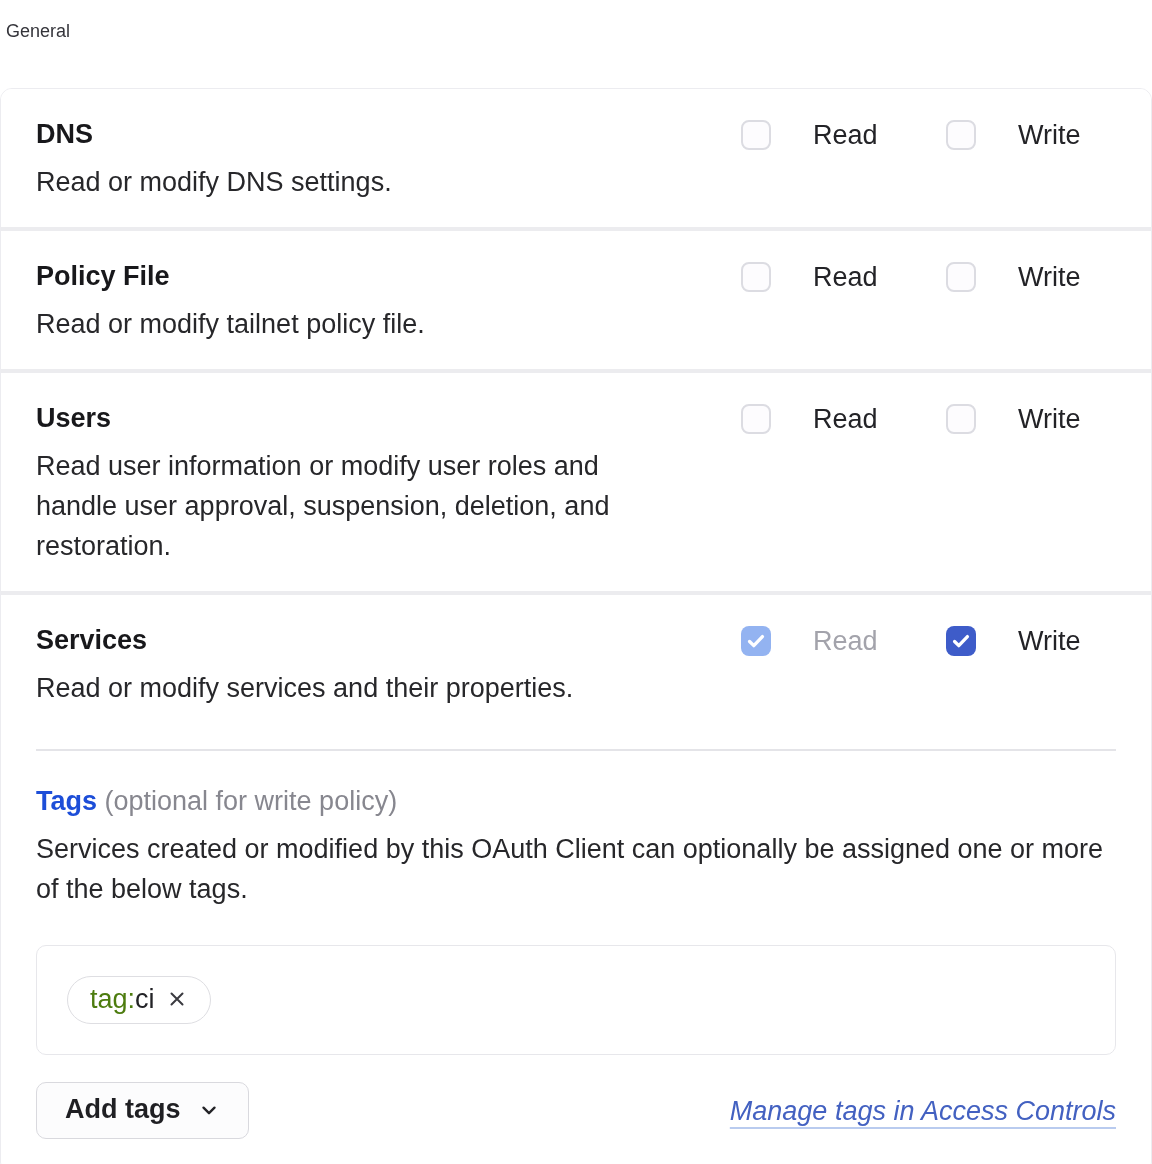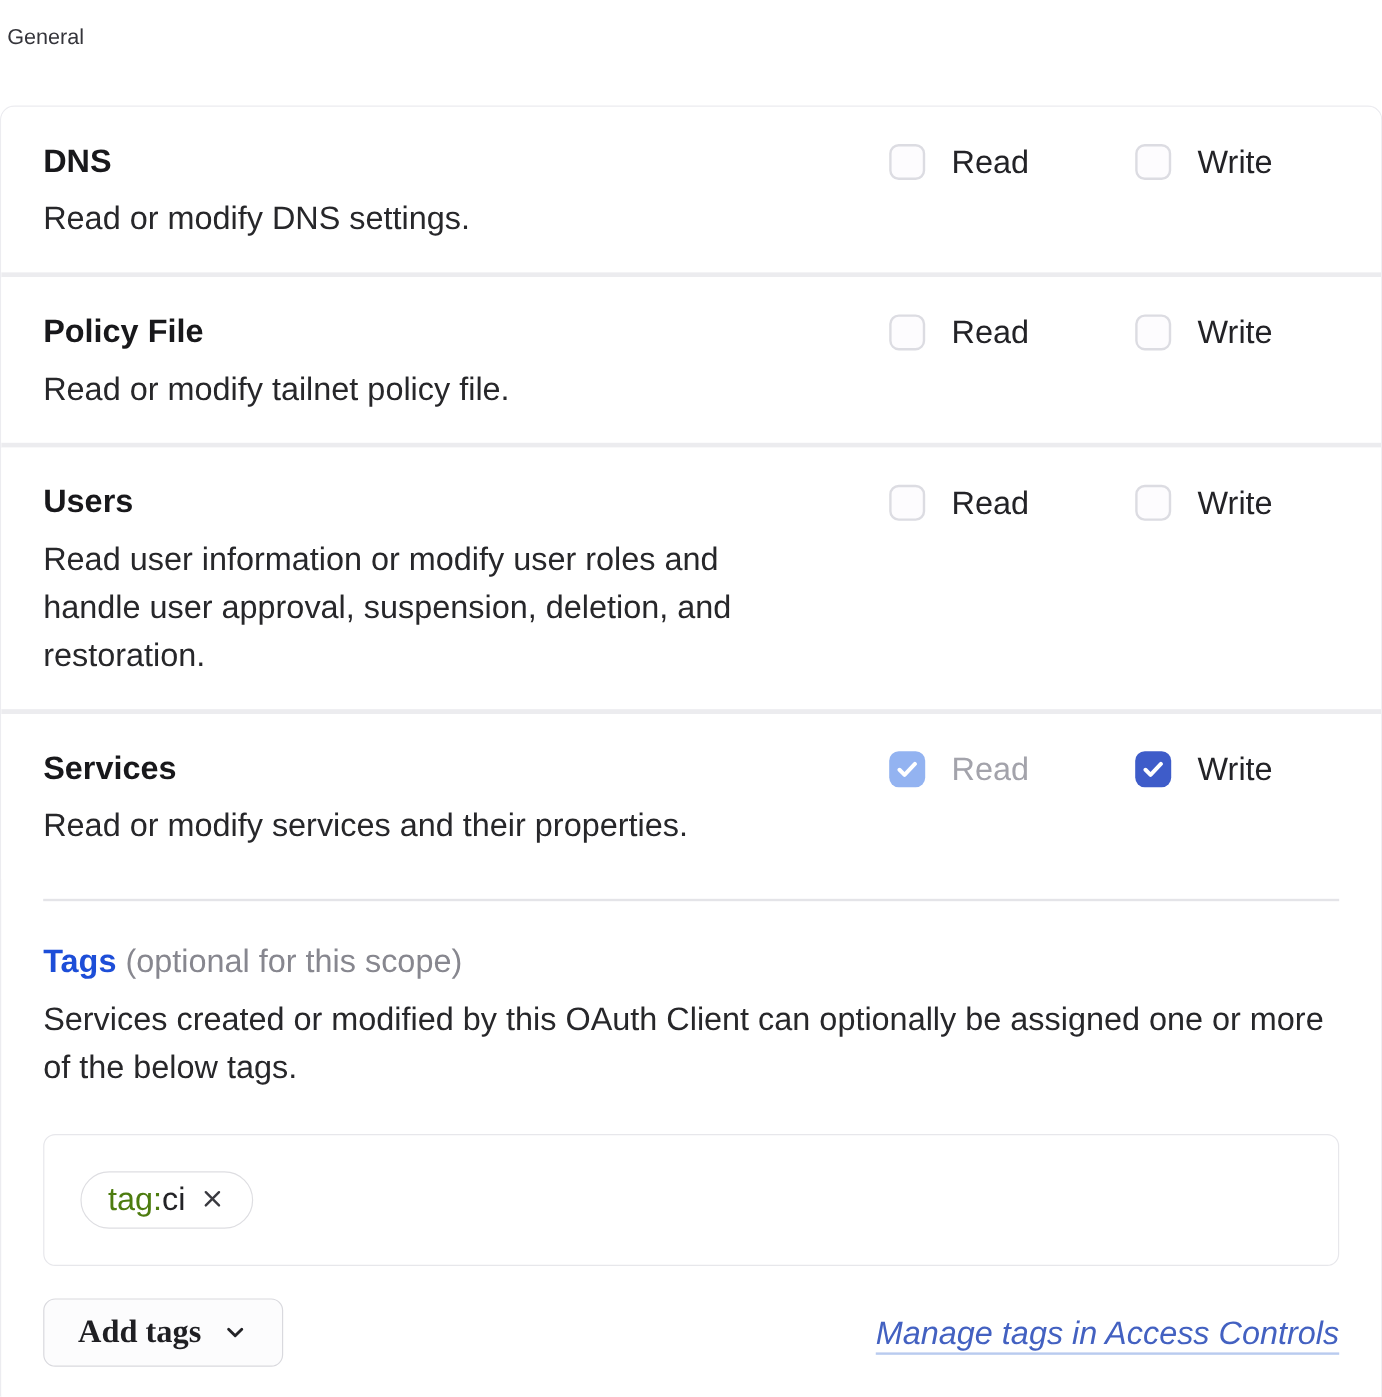--- a/index.html
+++ b/index.html
@@ -28,21 +28,21 @@
   .perm-row {
     display: flex;
     padding: 27px 0 25px 35px;
     background: #fff;
   }
   .perm-info { flex: 1; min-width: 0; padding-right: 20px; }
   .perm-title { font-size: 27px; line-height: 36px; font-weight: 700; color: #18181b; }
   .perm-desc  { font-size: 27px; line-height: 40px; color: #27272a; margin-top: 10px; max-width: 640px; }
 
   .perm-checks { display: flex; width: 410px; flex-shrink: 0; align-items: flex-start; padding-top: 2px; }
-  .check { display: flex; align-items: center; width: 212px; cursor: pointer; }
+  .check { display: flex; align-items: center; width: 212px; cursor: pointer; gap: 20px; }
   .checkbox {
     width: 30px; height: 30px; flex-shrink: 0;
     border: 2px solid #dcdce2; border-radius: 8px;
     background: #fdfcfe;
     display: flex; align-items: center; justify-content: center;
   }
   .checkbox svg { display: none; width: 22px; height: 22px; }
   .check.checked .checkbox { border: none; }
   .check.checked .checkbox svg { display: block; }
   .check.checked.disabled .checkbox { background: var(--accent-disabled, #93b3f1); }
@@ -87,21 +87,21 @@
     display: inline-flex; align-items: center;
   }
   .tag-remove svg { width: 22px; height: 22px; }
 
   .tags-footer {
     margin-top: 27px;
     display: flex; align-items: center; justify-content: space-between;
   }
   .add-tags-btn {
     display: inline-flex; align-items: center;
-    font-family: Liberation Serif, serif;
+    font-family: Liberation Sans, sans-serif;
     font-size: 27px; font-weight: 700; color: #1f1f23;
     background: #fcfcfd;
     border: 1.5px solid #d9d9de;
     border-radius: 10px;
     padding: 11px 28px 13px 28px;
     cursor: pointer;
     text-align: right;
   }
   .add-tags-btn .chev { margin-left: 17px; display: inline-flex; }
   .add-tags-btn .chev svg { width: 22px; height: 22px; }
@@ -215,21 +215,21 @@
           <span class="check-label">Write</span>
         </label>
       </div>
     </div>
 
     <div class="tags-section">
       <hr class="tags-hr">
 
       <div class="tags-heading">
         <span class="tags-title">Tags</span>
-        <span class="tags-note">(optional for this scope)</span>
+        <span class="tags-note">(optional for write policy)</span>
       </div>
 
       <div class="tags-desc">Services created or modified by this OAuth Client can optionally be assigned one or more of the below tags.</div>
 
       <div class="tag-input">
         <span class="tag-chip">
           <span class="tag-prefix">tag:</span>
             <span class="tag-name">ci</span>
           <button class="tag-remove">
             <svg viewBox="0 0 24 24">

